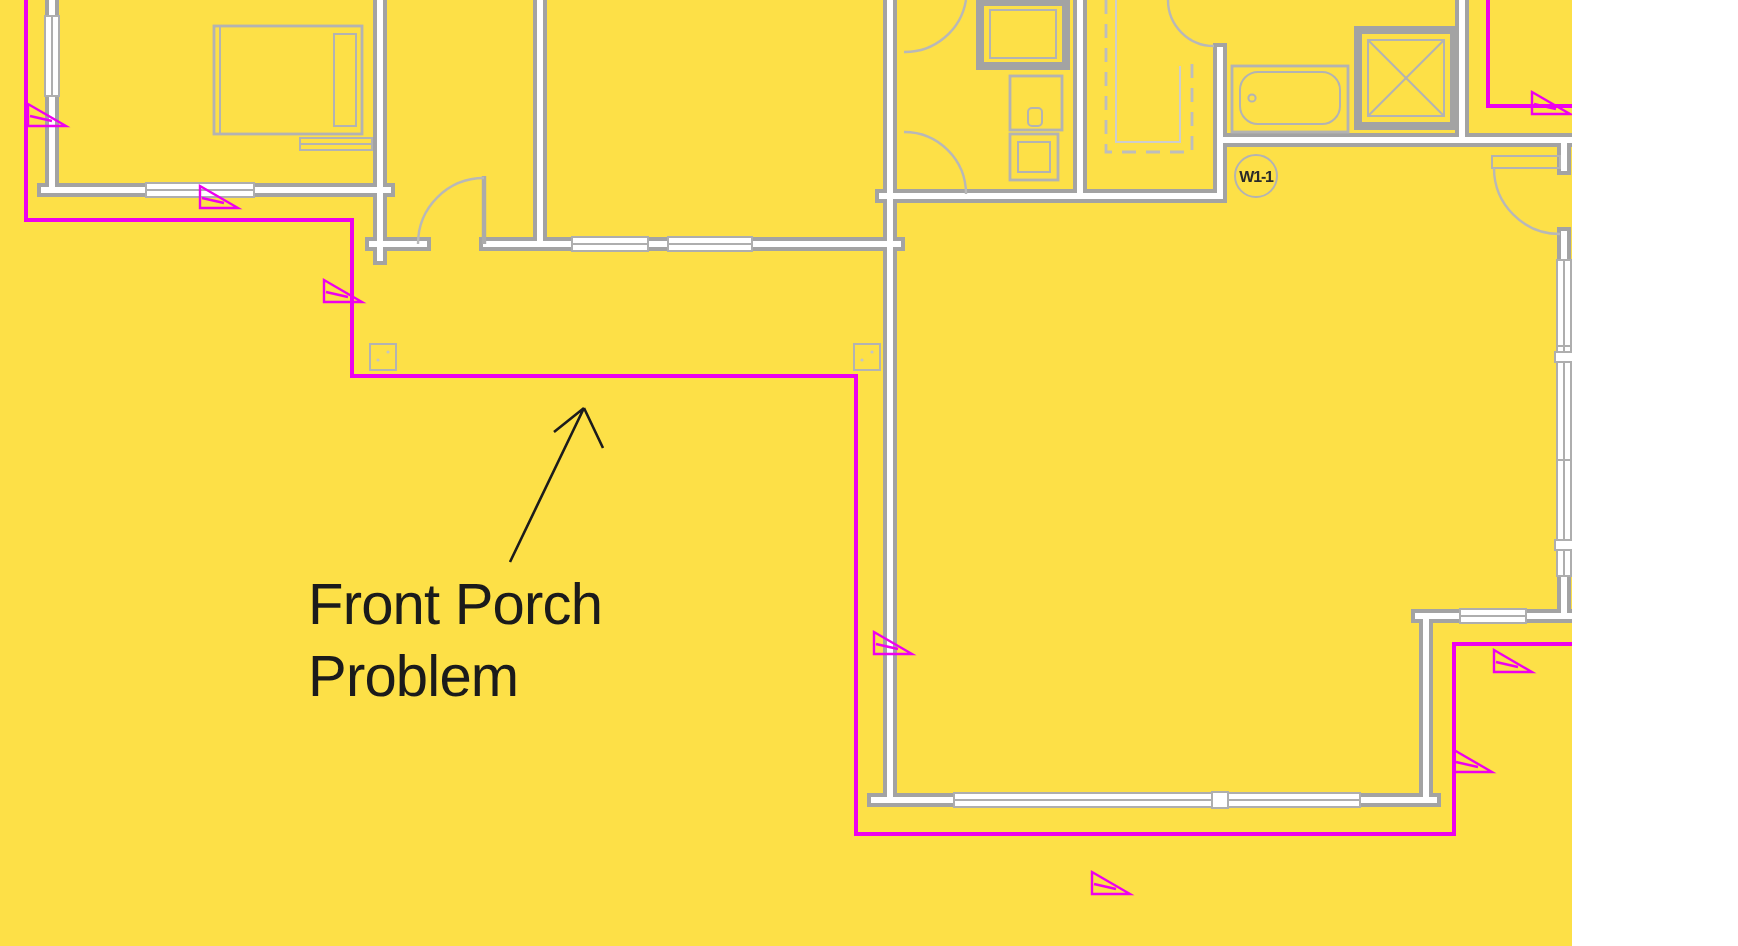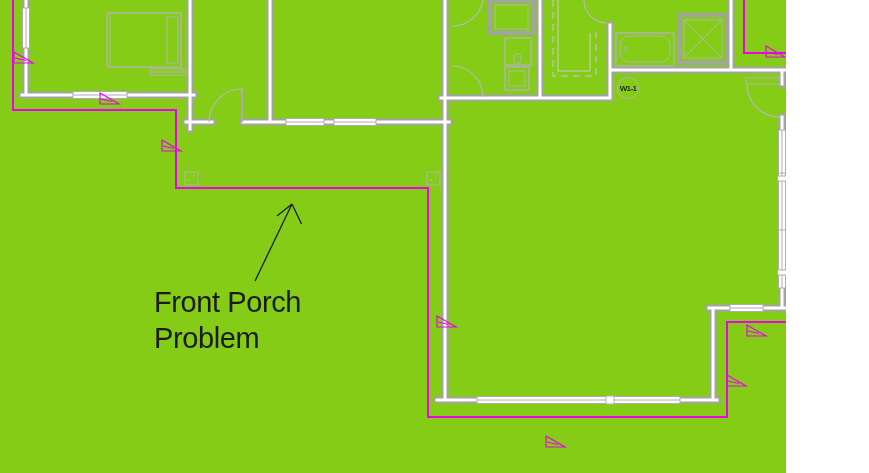--- a/index.html
+++ b/index.html
@@ -4,21 +4,21 @@
 <style>
   :root{
     --wall:#a3a3a3;
     --fixture:#b3b3b3;
     --window:#aeaeae;
     --boundary:#ee00ee;
     --ann-text:#1b1b1b;
     --tag-text:#2a2a2a;
   }
   html,body{margin:0;padding:0;background:#fff;}
-  .stage{position:relative;width:786px;height:473px;background:#84cc16;overflow:hidden;}
+  .stage{position:relative;width:786px;height:473px;background:#fde047;overflow:hidden;}
   svg{display:block;}
   .wall-core{stroke:var(--wall);stroke-width:7;fill:none;stroke-linecap:square;}
   .wall-void{stroke:#ffffff;stroke-width:3;fill:none;stroke-linecap:square;}
   .thin{stroke:var(--fixture);stroke-width:1.4;fill:none;}
   .thin2{stroke:var(--fixture);stroke-width:1;fill:none;}
   .thick4{stroke:var(--wall);stroke-width:4;fill:none;}
   .win-box{stroke:var(--window);stroke-width:1;fill:#ffffff;}
   .win-line{stroke:var(--window);stroke-width:1;fill:none;}
   .door{stroke:#b8b8b8;stroke-width:1.2;fill:none;}
   .leaf{stroke:#ababab;stroke-width:2.2;fill:none;}

